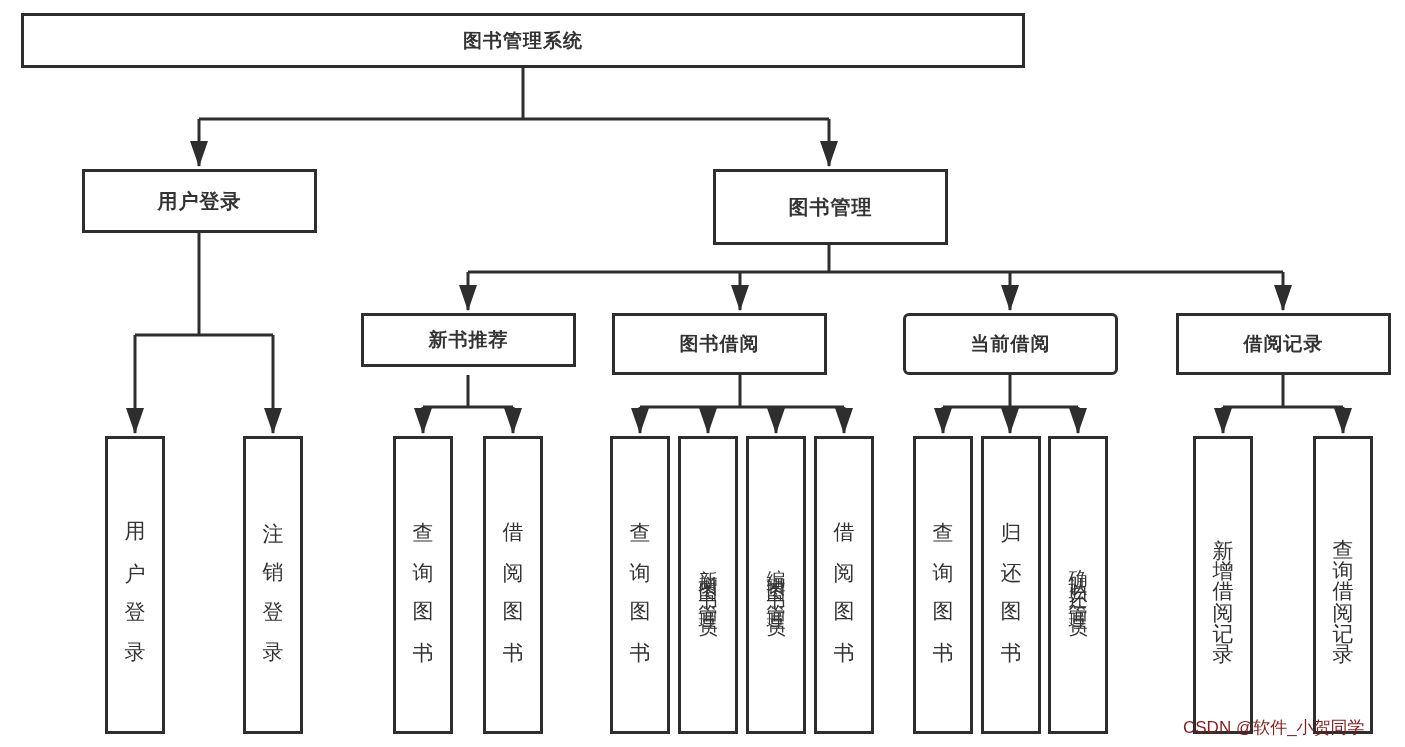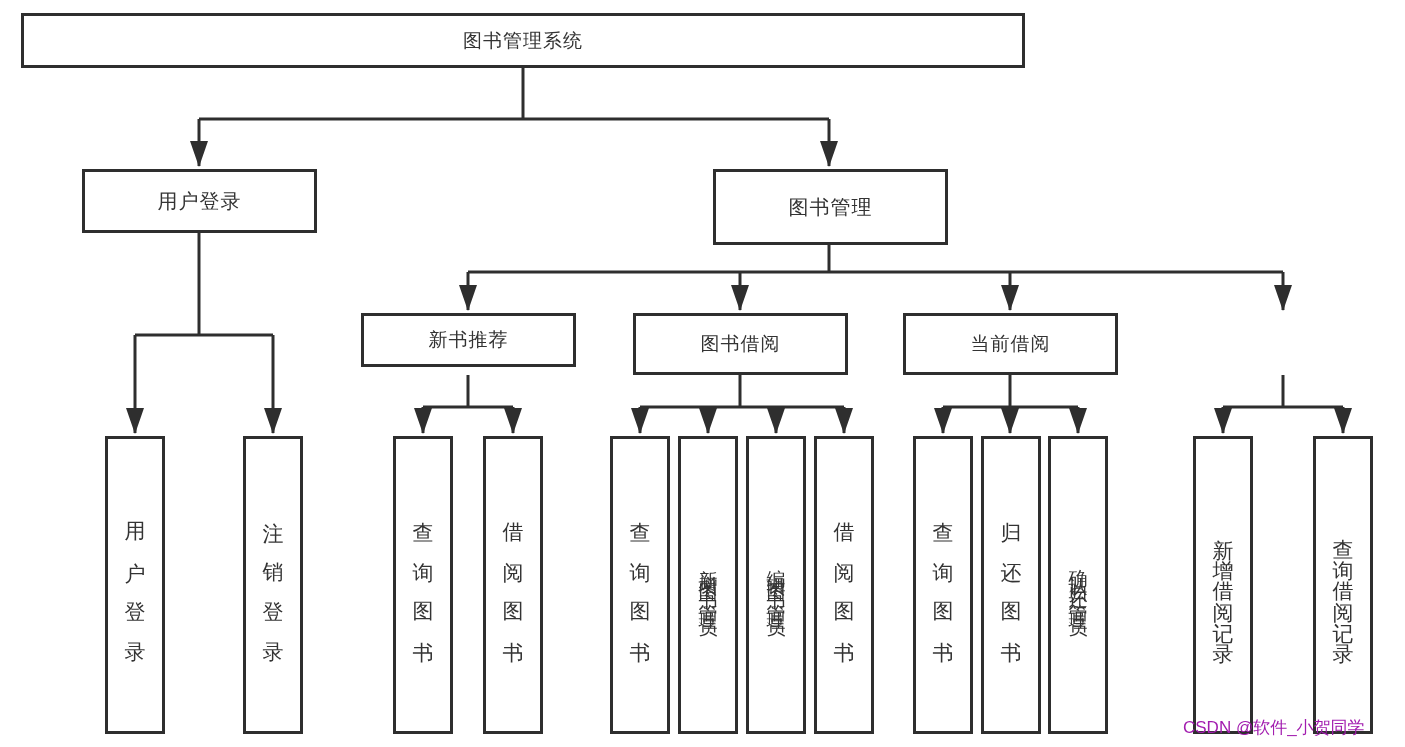--- a/index.html
+++ b/index.html
@@ -12,21 +12,21 @@
   }
   #wires{position:absolute;left:0;top:0;width:1405px;height:747px;}
   .node{
     position:absolute;
     background:#ffffff;
     border:3px solid #2e2e2e;
     box-sizing:border-box;
     display:flex;align-items:center;justify-content:center;
     color:#333333;
   }
-  .node .h-label{font-size:20px;letter-spacing:1px;white-space:nowrap;}
+  .node .h-label{font-size:20px;letter-spacing:1px;white-space:nowrap;font-weight:bold;}
   .root-node .h-label{font-size:19px;}
   .l3-node .h-label{font-size:19px;}
   .leaf{border-width:3px;}
   .v-label{
     writing-mode:vertical-rl;
     text-orientation:mixed;
     white-space:nowrap;
     color:#333333;
   }
   .ls-l{font-size:21px;letter-spacing:40px;}
@@ -101,25 +101,28 @@
   <div class="node" style="left:82px;top:169px;width:235px;height:64px;">
     <span class="h-label">用户登录</span>
   </div>
   <div class="node" style="left:713px;top:169px;width:235px;height:76px;">
     <span class="h-label">图书管理</span>
   </div>
 
   <div class="node l3-node" style="left:361px;top:313px;width:215px;height:54px;">
     <span class="h-label">新书推荐</span>
   </div>
-  <div class="node l3-node" style="left:633px;top:313px;width:215px;height:62px;">
+  <div class="node l3-node" style="left:612px;top:313px;width:215px;height:62px;">
     <span class="h-label">图书借阅</span>
   </div>
-  <div class="node l3-node" style="left:903px;top:313px;width:215px;height:62px;">
+  <div class="node l3-node" style="left:903px;top:313px;width:215px;height:62px;border-radius:6px;">
     <span class="h-label">当前借阅</span>
+  </div>
+  <div class="node l3-node" style="left:1176px;top:313px;width:215px;height:62px;">
+    <span class="h-label">借阅记录</span>
   </div>
 
   <div class="node leaf" style="left:105px;top:436px;width:60px;height:298px;">
     <span class="v-label ls-l">用户登录</span>
   </div>
   <div class="node leaf" style="left:243px;top:436px;width:60px;height:298px;">
     <span class="v-label ls-l">注销登录</span>
   </div>
 
   <div class="node leaf" style="left:393px;top:436px;width:60px;height:298px;">
@@ -152,15 +155,15 @@
     <span class="v-label ls-s">确认归还（管理员）</span>
   </div>
 
   <div class="node leaf" style="left:1193px;top:436px;width:60px;height:298px;">
     <span class="v-label ls-m">新增借阅记录</span>
   </div>
   <div class="node leaf" style="left:1313px;top:436px;width:60px;height:298px;">
     <span class="v-label ls-m">查询借阅记录</span>
   </div>
 
-  <div id="watermark" style="color: #a21caf; text-align: right;">CSDN @软件_小贺同学</div>
+  <div id="watermark" style="color: #7f1d1d; text-align: right;">CSDN @软件_小贺同学</div>
 
 </div>
 
 </body></html>

